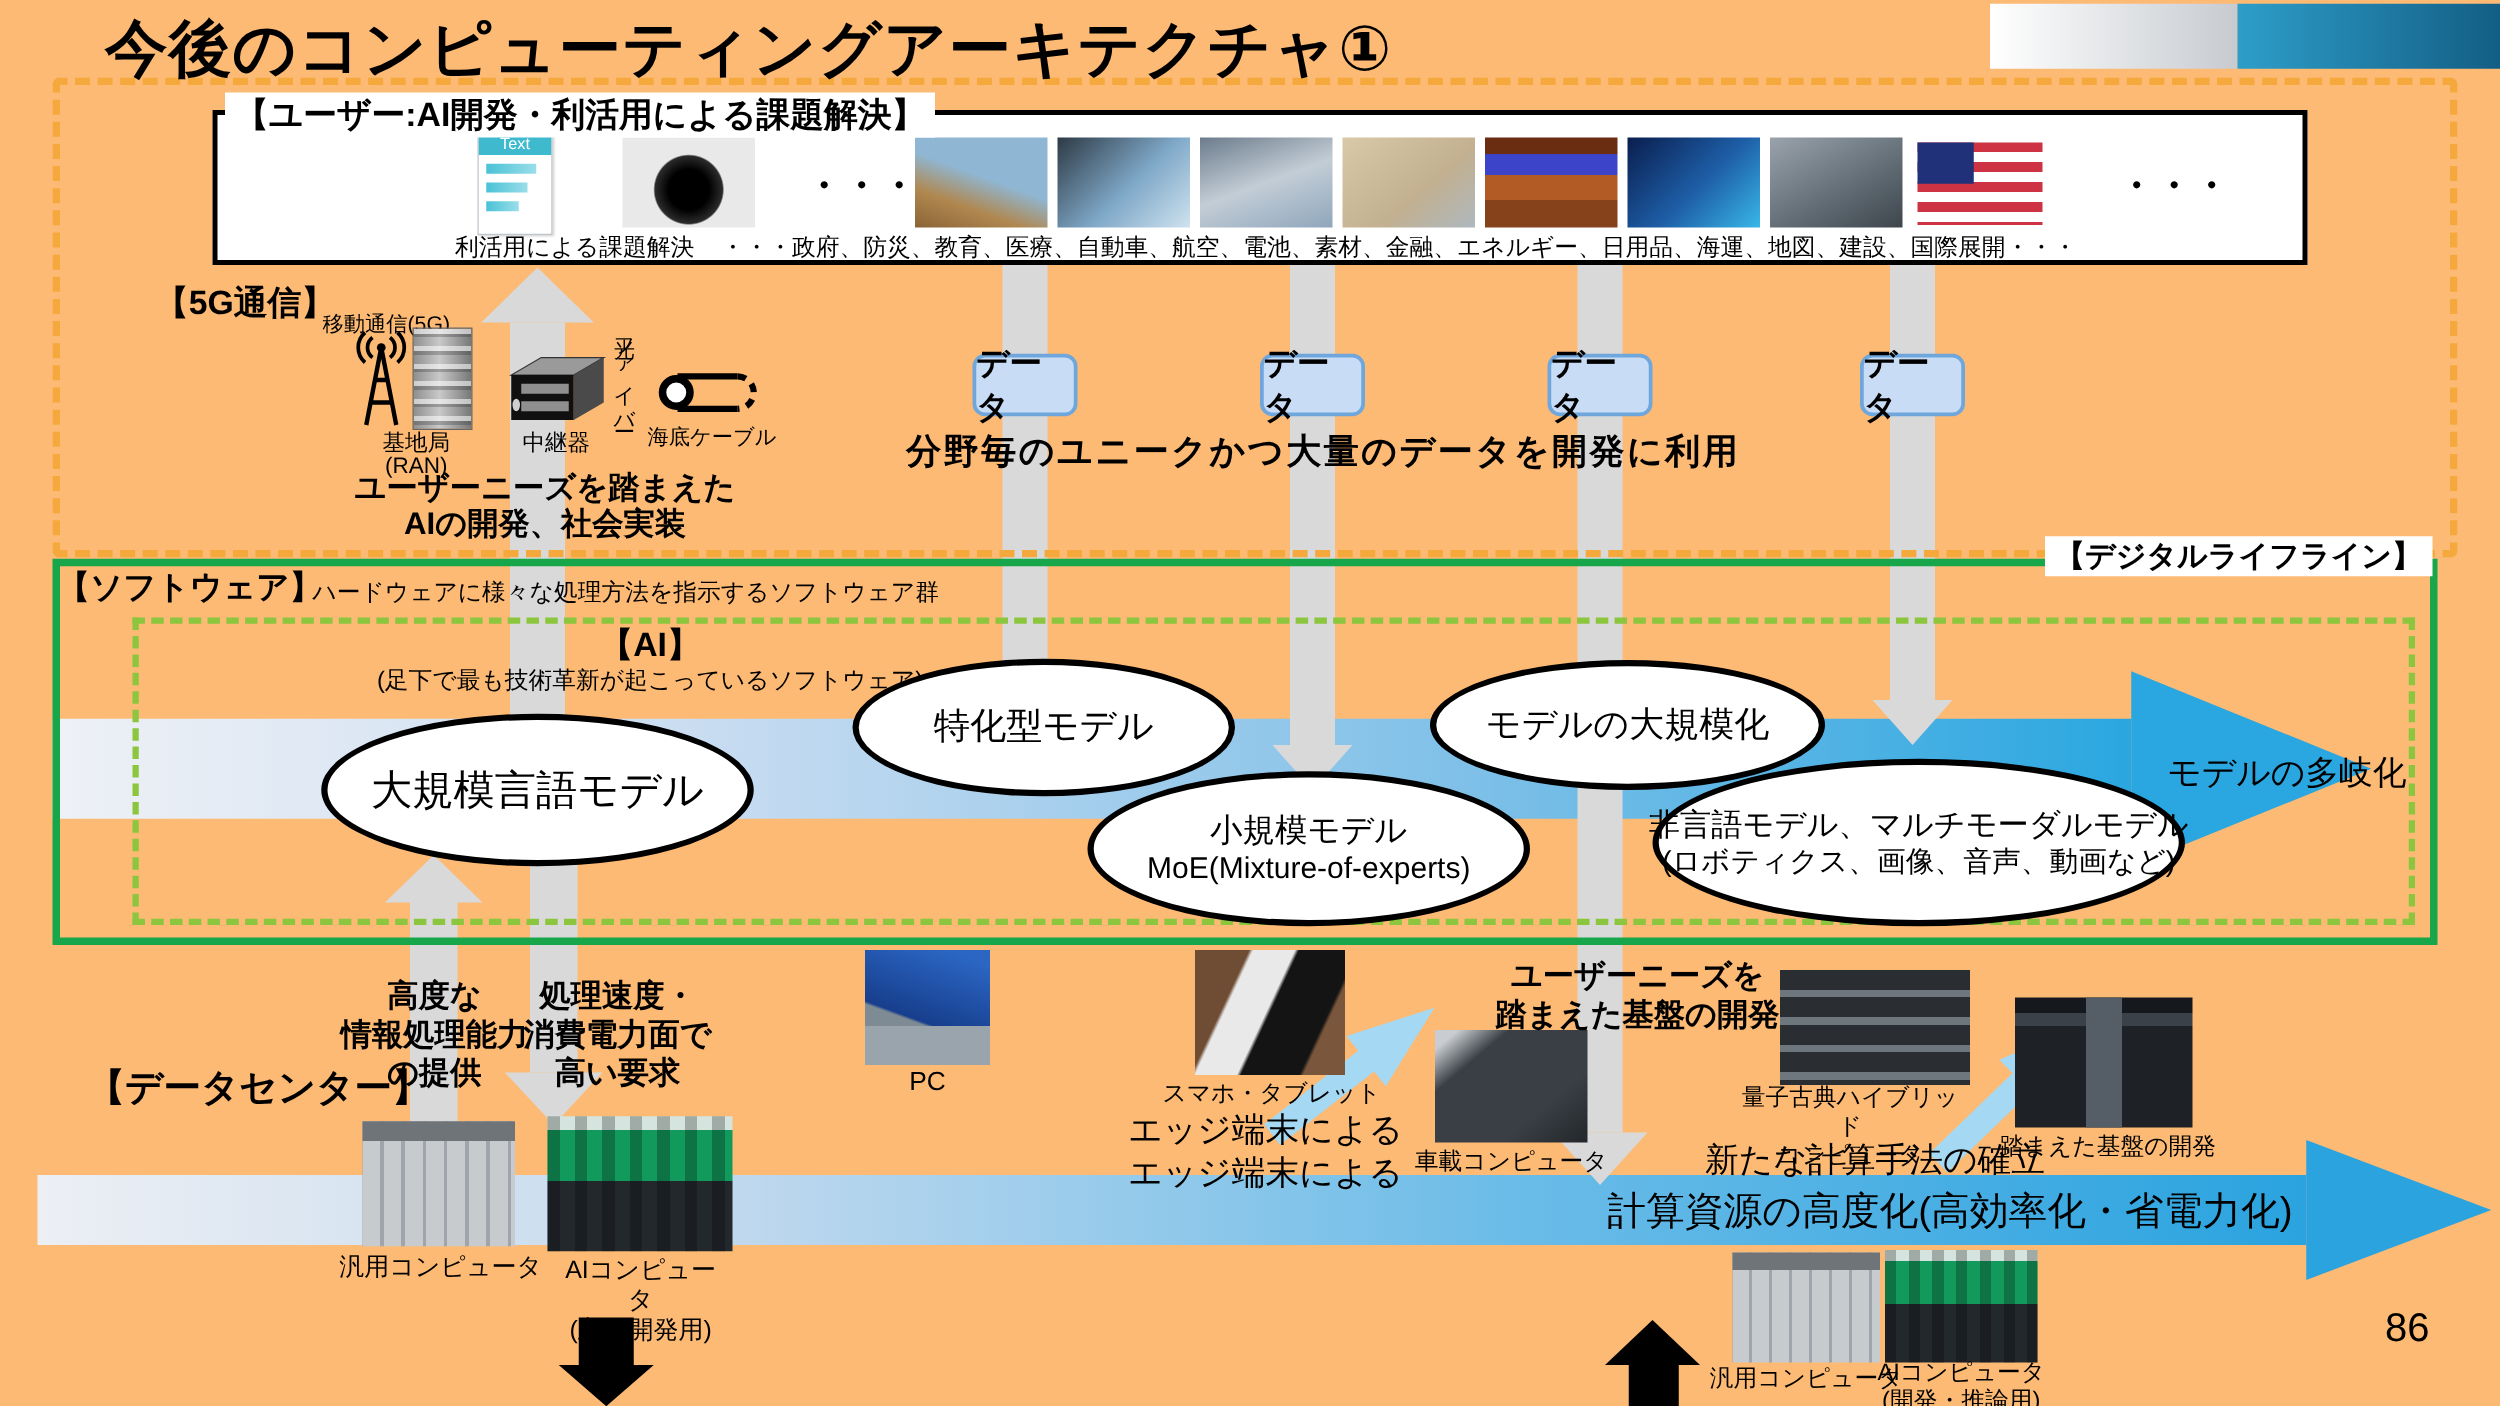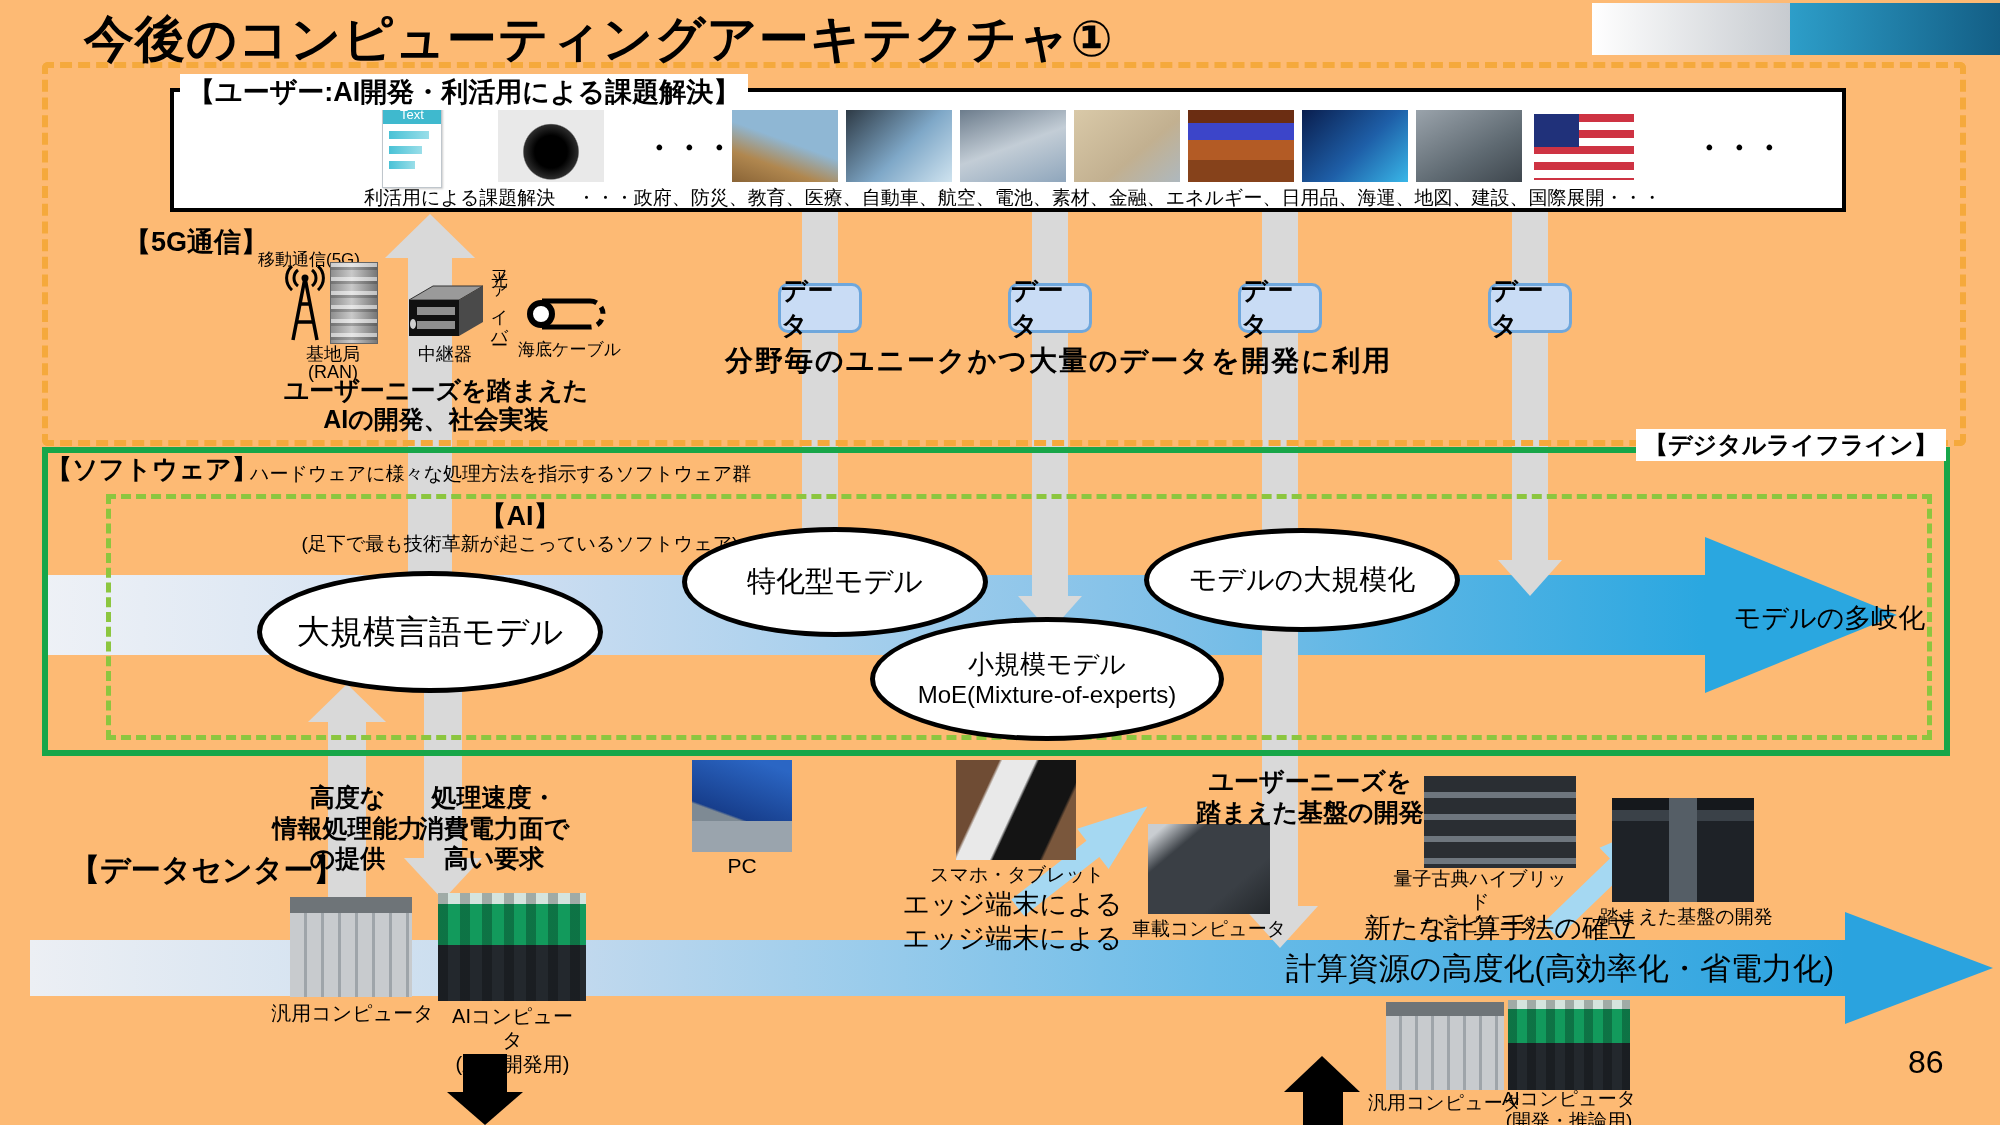--- a/index.html
+++ b/index.html
@@ -141,20 +141,24 @@
   <div class="abs ctr b nw" style="left:420px;top:498px;width:200px;font-size:27px;z-index:3;">【AI】</div>
   <div class="abs ctr nw" style="left:270px;top:531px;width:500px;font-size:19px;z-index:3;">(足下で最も技術革新が起こっているソフトウェア)</div>
 
   <div class="ellipse" style="left:682px;top:527px;width:296px;height:100px;font-size:29px;">特化型モデル</div>
   <div class="ellipse" style="left:257px;top:571px;width:336px;height:112px;font-size:33px;">大規模言語モデル</div>
   <div class="ellipse" style="left:870px;top:617px;width:344px;height:114px;">
     <div style="font-size:26px;">小規模モデル</div>
     <div style="font-size:24px;">MoE(Mixture-of-experts)</div>
   </div>
   <div class="ellipse" style="left:1144px;top:528px;width:306px;height:94px;font-size:28px;">モデルの大規模化</div>
+  <div class="ellipse" style="left:1322px;top:607px;width:416px;height:124px;">
+    <div style="font-size:25px;">非言語モデル、マルチモーダルモデル</div>
+    <div style="font-size:23px;">(ロボティクス、画像、音声、動画など)</div>
+  </div>
 
   <div class="abs ctr b" style="left:270px;top:782px;width:155px;font-size:25px;line-height:1.22;z-index:2;">
     <div>高度な</div>
     <div>情報処理能力</div>
     <div>の提供</div>
   </div>
   <div class="abs ctr b" style="left:414px;top:782px;width:160px;font-size:25px;line-height:1.22;z-index:2;">
     <div>処理速度・</div>
     <div>消費電力面で</div>
     <div>高い要求</div>

